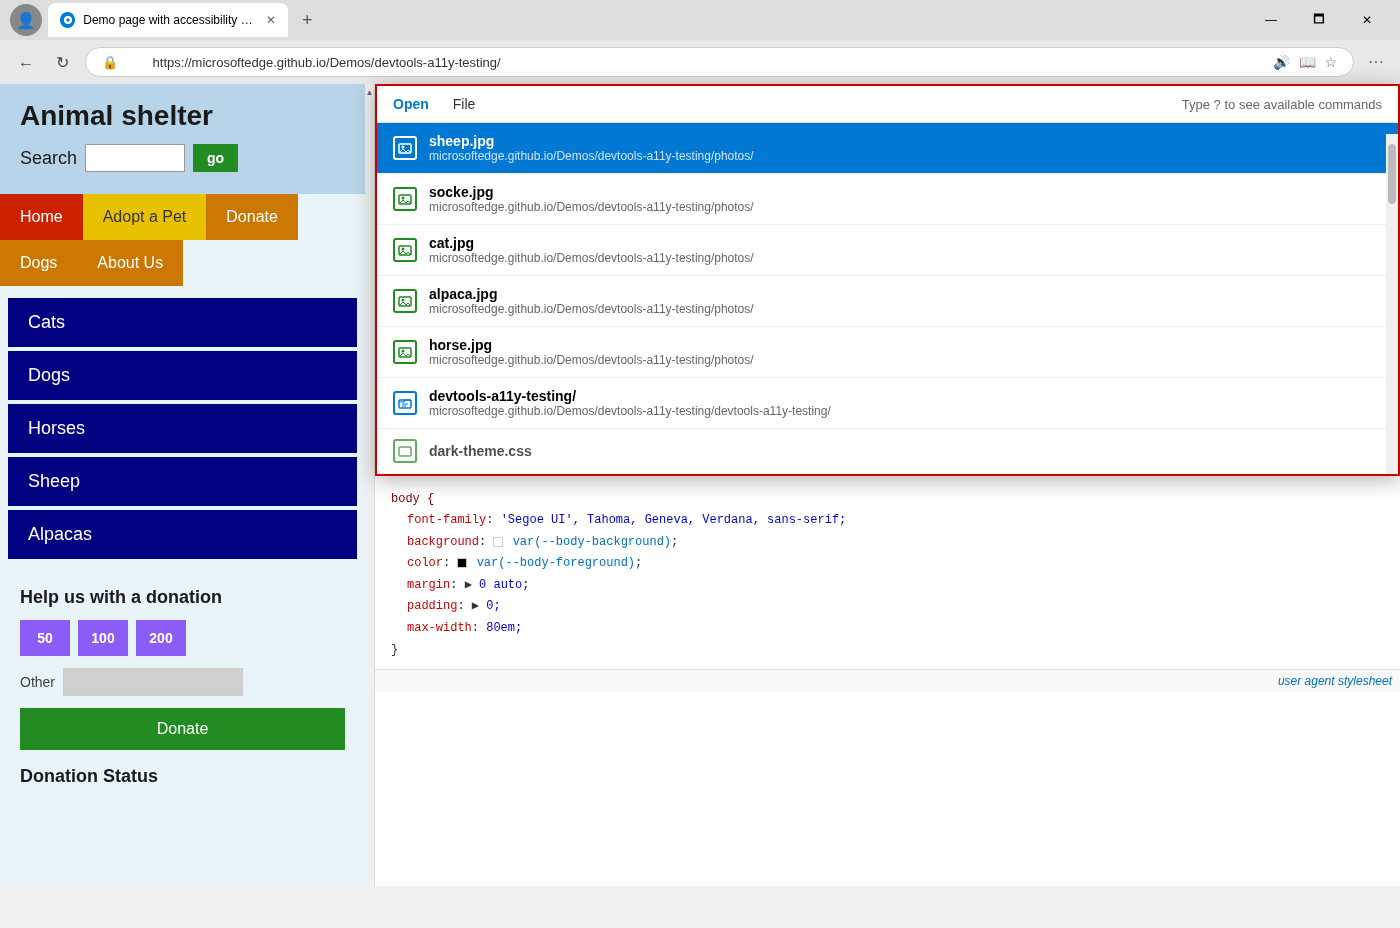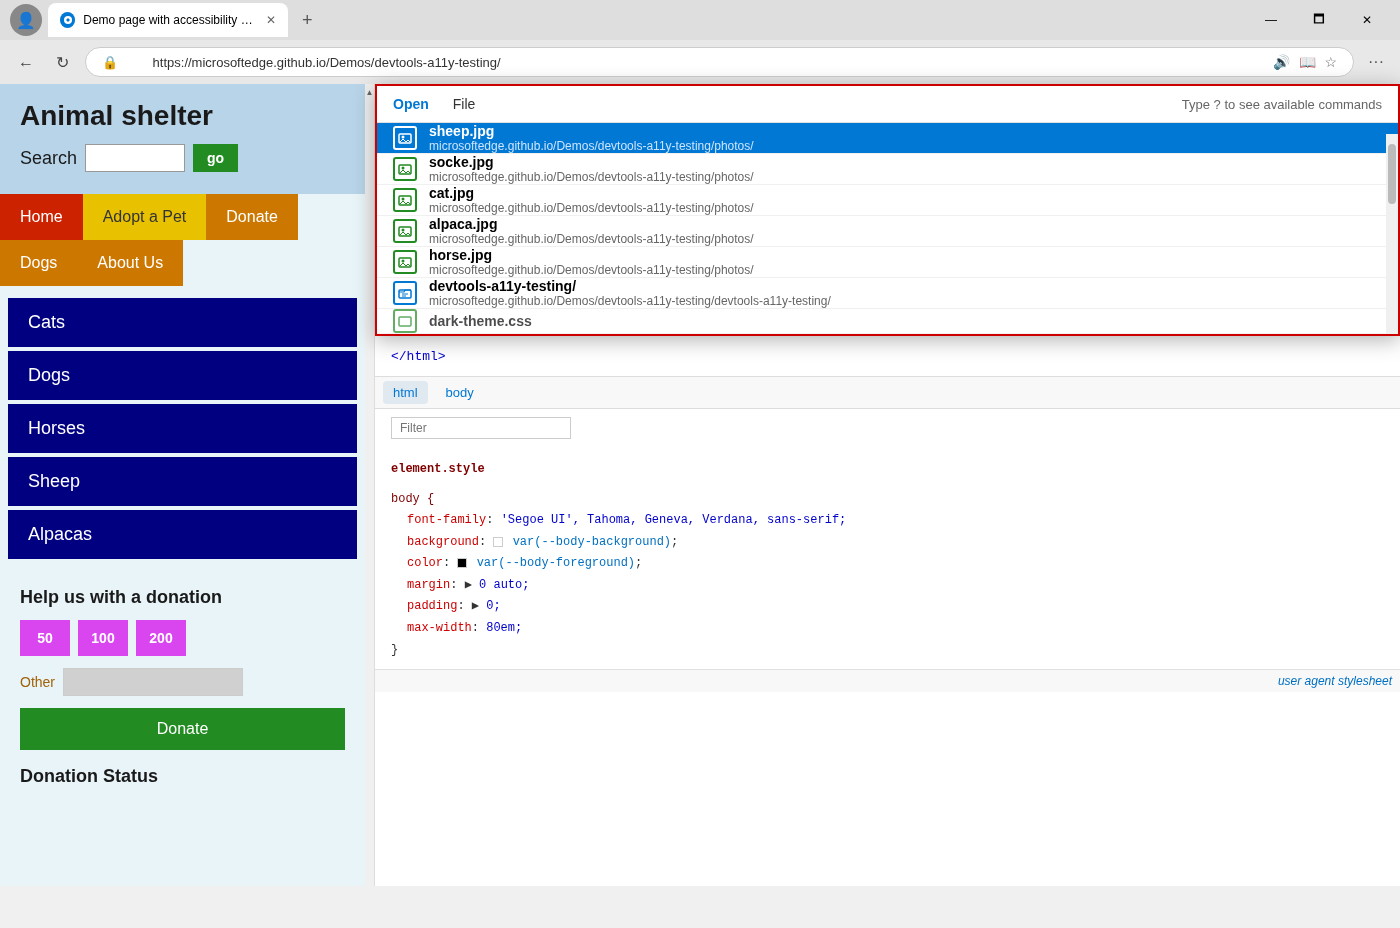--- a/index.html
+++ b/index.html
@@ -47,23 +47,23 @@
     .nav-item.donate { background: #cc7700; color: white; }
     .nav-item.jobs { background: #cc7700; color: white; }
     .nav-item.about { background: #cc7700; color: white; }
 
     .animal-list { padding: 8px 0; }
     .animal-item { background: #000080; color: white; padding: 14px 20px; margin: 4px 8px; font-size: 18px; cursor: pointer; }
 
     .donation-section { padding: 16px 20px; }
     .donation-title { font-size: 18px; font-weight: bold; color: #1a1a1a; margin-bottom: 12px; }
     .donation-amounts { display: flex; gap: 8px; margin-bottom: 12px; }
-    .amount-btn { background: #d946ef; color: white; border: none; padding: 10px 4px; cursor: pointer; font-size: 14px; font-weight: bold; min-width: 50px; }
+    .amount-btn { background: #8b5cf6; color: white; border: none; padding: 10px 4px; cursor: pointer; font-size: 14px; font-weight: bold; min-width: 50px; }
     .other-row { display: flex; align-items: center; gap: 8px; margin-bottom: 12px; }
-    .other-label { font-size: 14px; color: #a16207; }
+    .other-label { font-size: 14px; color: #404040; }
     .other-input { border: 1px solid #ccc; height: 28px; width: 180px; background: #d0d0d0; }
     .donate-btn { background: #228b22; color: white; border: none; width: 100%; padding: 12px; font-size: 16px; cursor: pointer; }
 
     .donation-status { padding: 0 20px 16px; }
     .status-title { font-size: 18px; font-weight: bold; color: #1a1a1a; }
 
     
     .devtools-panel { flex: 1; background: white; display: flex; flex-direction: column; position: relative; }
 
     
@@ -88,21 +88,21 @@
     .css-var { color: #0070c1; }
 
     
     .open-file-overlay { position: absolute; top: 0; left: 0; right: 0; background: white; border: 2px solid #cc0000; z-index: 100; box-shadow: 0 4px 20px rgba(0,0,0,0.3); }
     .open-file-header { display: flex; align-items: center; padding: 10px 16px; border-bottom: 1px solid #e0e0e0; background: white; }
     .open-label { font-size: 14px; color: #0078d4; font-weight: 600; margin-right: 8px; }
     .open-input { flex: 1; border: none; outline: none; font-size: 14px; color: #333; }
     .open-hint { margin-left: auto; font-size: 13px; color: #666; }
 
     .file-list { max-height: 430px; overflow-y: hidden; }
-    .file-item { display: flex; align-items: center; padding: 0 16px; gap: 12px; cursor: pointer; border-bottom: 1px solid #f0f0f0; }
+    .file-item { display: flex; align-items: center; padding: 10px 16px; gap: 12px; cursor: pointer; border-bottom: 1px solid #f0f0f0; }
     .file-item.selected { background: #0078d4; color: white; }
     .file-item.selected .file-path { color: #cce4ff; }
     .file-icon { width: 24px; height: 24px; border: 2px solid; border-radius: 3px; display: flex; align-items: center; justify-content: center; font-size: 10px; flex-shrink: 0; }
     .file-icon.image { border-color: #228b22; color: #228b22; }
     .file-icon.folder { border-color: #0078d4; color: #0078d4; }
     .file-item.selected .file-icon { border-color: white; color: white; }
     .file-name { font-size: 14px; font-weight: 600; }
     .file-path { font-size: 12px; color: #666; }
     .file-info { display: flex; flex-direction: column; }
 

